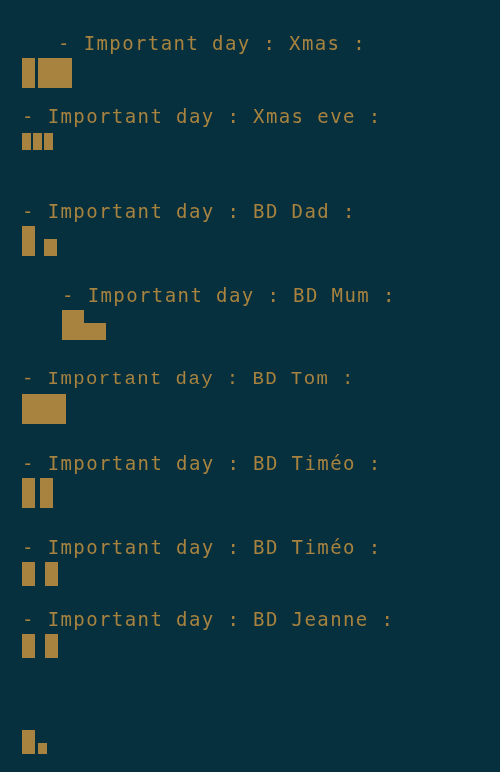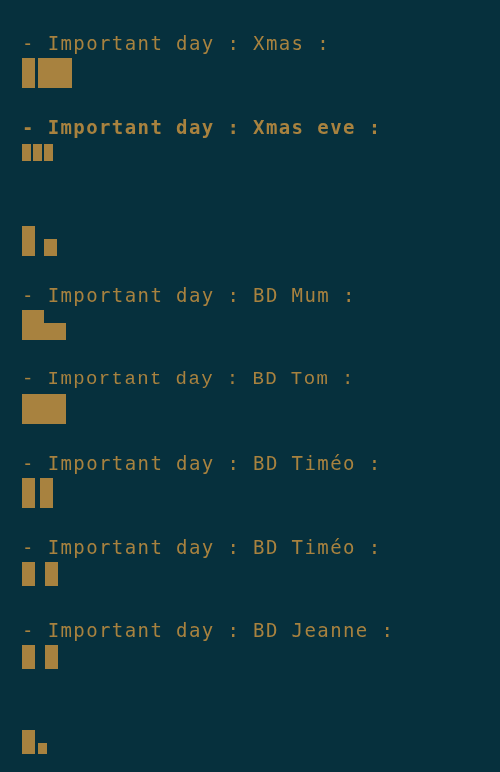--- a/index.html
+++ b/index.html
@@ -68,51 +68,55 @@
   .tofu.h-tall   { height: 30px; }
   .tofu.h-med    { height: 24px; }
   .tofu.h-short  { height: 17px; }
   .tofu.h-tiny   { height: 11px; }
 </style>
 </head>
 <body style="background: rgb(6, 48, 61);">
 
 <div id="terminal" style="background: rgb(6, 48, 61);">
 
-  <div class="entry" style="top:28px;" id="e0">
+  <div class="entry" style="top:28px;padding-left:36px;" id="e0">
     <div class="entry-line">
       
       <span class="entry-text" style="color: rgb(168, 130, 63);">- Important day : Xmas :</span>
     </div>
     <div class="glyph-row" style="top:30px;">
       <span class="tofu w-narrow h-tall" style="background: rgb(168, 130, 63);"></span>
       <span class="tofu w-wide h-tall" style="background: rgb(168, 130, 63);"></span>
     </div>
   </div>
 
-  <div class="entry" style="top:28px;font-weight:bold;">
+  <div class="entry" style="top:17px;">
     <div class="entry-line">
       
       <span class="entry-text" style="color: rgb(168, 130, 63);">- Important day : Xmas eve :</span>
     </div>
     <div class="glyph-row" style="top:32px; gap:2px;">
       <span class="tofu w-tiny h-short" style="background: rgb(168, 130, 63);"></span>
       <span class="tofu w-tiny h-short" style="background: rgb(168, 130, 63);"></span>
       <span class="tofu w-tiny h-short" style="background: rgb(168, 130, 63);"></span>
     </div>
   </div>
 
   <div class="entry" style="top:28px;">
+    <div class="entry-line">
+      
+      <span class="entry-text" style="color: rgb(168, 130, 63);">- Important day : BD Dad :</span>
+    </div>
     <div class="glyph-row" style="top:30px; gap:9px;">
       <span class="tofu w-narrow h-tall" style="background: rgb(168, 130, 63);"></span>
       <span class="tofu w-narrow h-short" style="background: rgb(168, 130, 63);"></span>
     </div>
   </div>
 
-  <div class="entry" style="top:28px;">
+  <div class="entry" style="top:28px;margin-left:40px;">
     <div class="entry-line">
       
       <span class="entry-text" style="color: rgb(168, 130, 63);">- Important day : BD Mum :</span>
     </div>
     <div class="glyph-row" style="top:30px; gap:0;">
       <span class="tofu w-med h-tall" style="background: rgb(168, 130, 63);"></span>
       <span class="tofu w-med h-short" style="background: rgb(168, 130, 63);"></span>
     </div>
   </div>
 
@@ -142,21 +146,21 @@
     <div class="entry-line">
       
       <span class="entry-text" style="color: rgb(168, 130, 63);">- Important day : BD Timéo :</span>
     </div>
     <div class="glyph-row" style="top:30px; gap:10px;">
       <span class="tofu w-narrow h-med" style="background: rgb(168, 130, 63);"></span>
       <span class="tofu w-narrow h-med" style="background: rgb(168, 130, 63);"></span>
     </div>
   </div>
 
-  <div class="entry" style="top:27px;">
+  <div class="entry" style="top:16px;">
     <div class="entry-line">
       
       <span class="entry-text" style="color: rgb(168, 130, 63);">- Important day : BD Jeanne :</span>
     </div>
     <div class="glyph-row" style="top:30px; gap:10px;">
       <span class="tofu w-narrow h-med" style="background: rgb(168, 130, 63);"></span>
       <span class="tofu w-narrow h-med" style="background: rgb(168, 130, 63);"></span>
     </div>
   </div>
 

